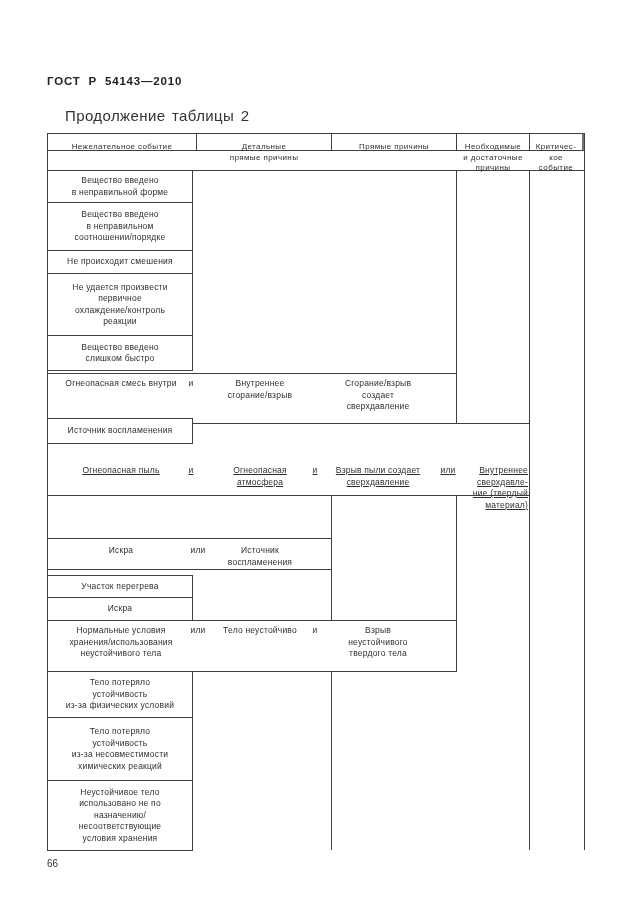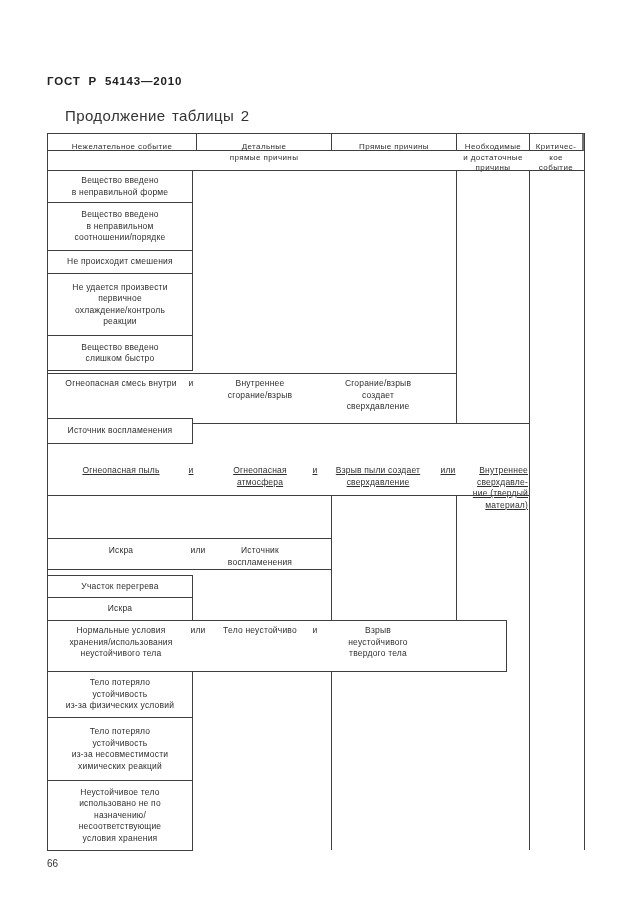--- a/index.html
+++ b/index.html
@@ -37,21 +37,21 @@
   }
   .cbox{display:flex;align-items:center;justify-content:center;left:0;width:146px;}
   .b1{top:37px;height:33px;}  .b2{top:69px;height:49px;}  .b3{top:117px;height:24px;}
   .b4{top:140px;height:63px;} .b5{top:202px;height:36px;}
   .b6{top:240px;height:54px;left:0;width:410px;}
   .b7{top:285px;height:26px;}
   .b8{top:290px;height:73px;left:0;width:483px;}
   .b9{top:362px;height:44px;}
   .b10{top:405px;height:32px;left:0;width:285px;}
   .b11{top:442px;height:23px;} .b12{top:464px;height:24px;}
-  .b13{top:487px;height:52px;left:0;width:460px;}
+  .b13{top:487px;height:52px;left:0;width:410px;}
   .b14{top:538px;height:47px;} .b15{top:584px;height:64px;} .b16{top:647px;height:71px;}
   .sub{position:absolute;text-align:center;white-space:pre-line;font-size:8.5px;line-height:11.5px;letter-spacing:0.2px;}
   .t4{top:4px;} .t6{top:6px;} .t25{top:41px;text-decoration:underline;}
   .s-c1{left:0;width:146px;}
   .s-and1{left:129px;width:28px;}
   .s-c2{left:146px;width:132px;}
   .s-and2{left:253px;width:28px;}
   .s-c3{left:272px;width:116px;}
   .s-or8{left:386px;width:28px;}
   .s-or10{left:136px;width:28px;}

